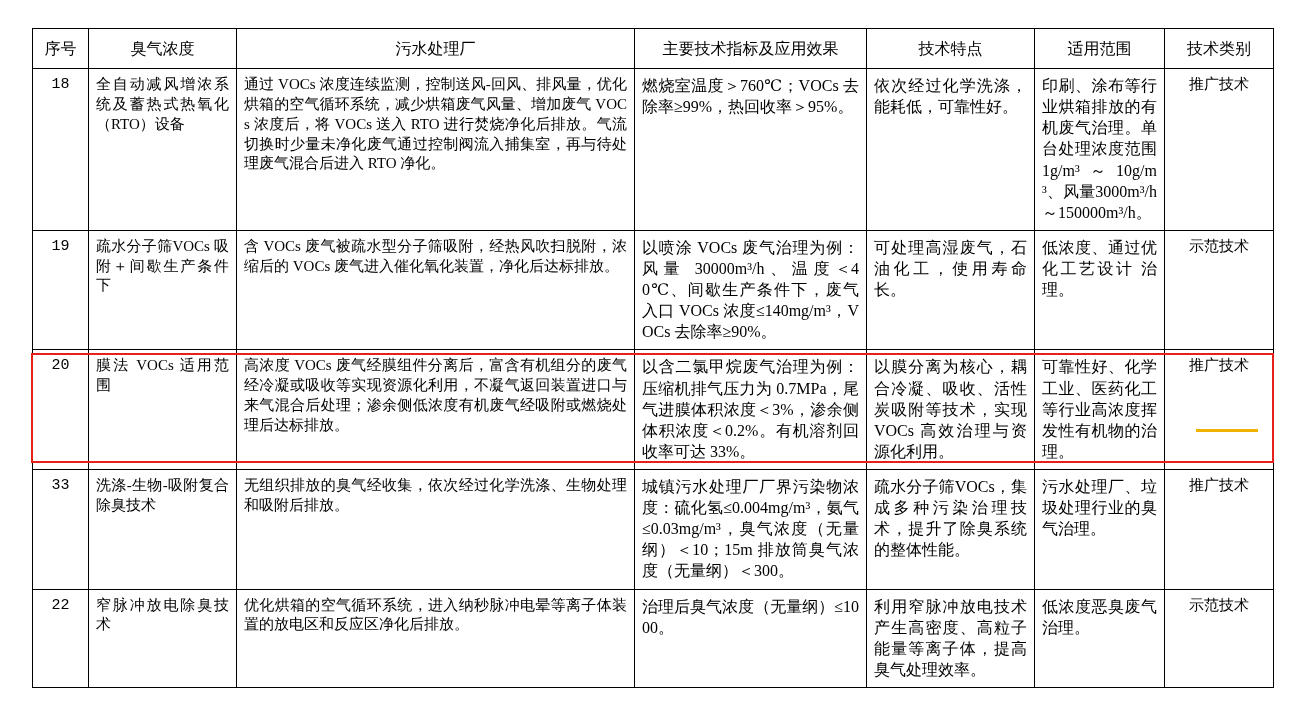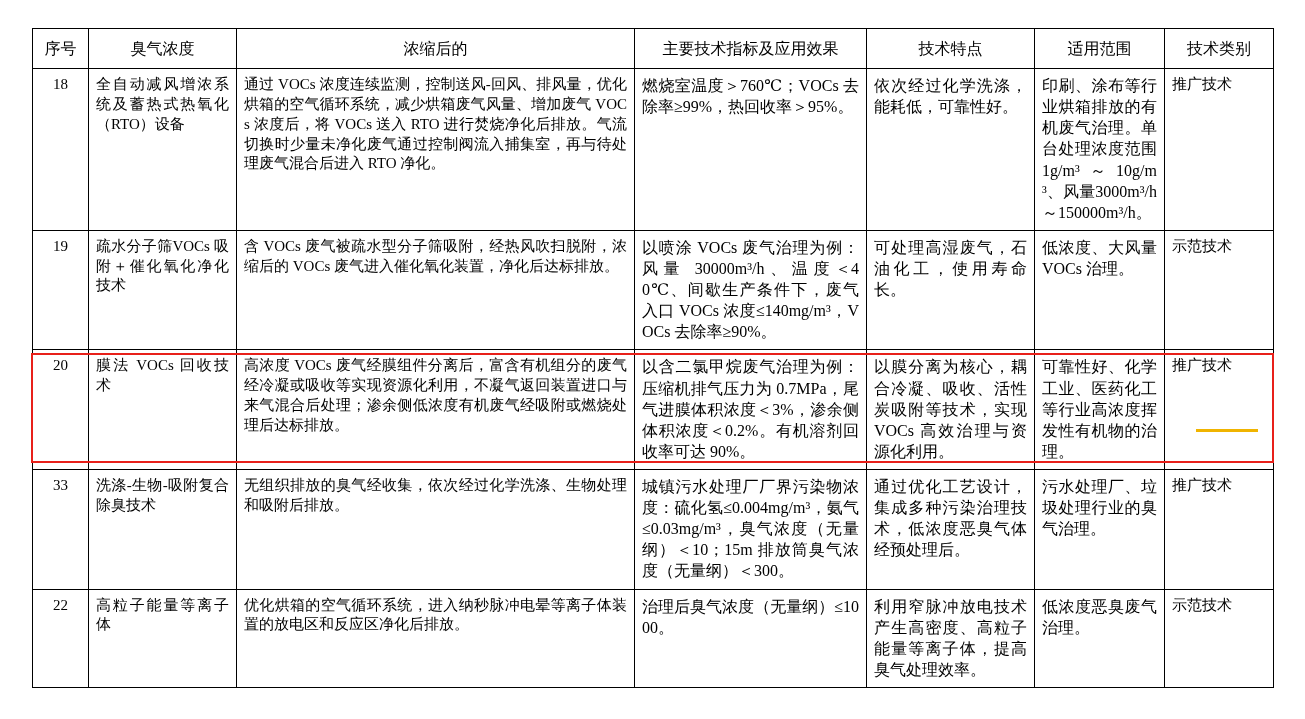--- a/index.html
+++ b/index.html
@@ -47,37 +47,39 @@
   col.c-name   { width: 148px; }
   col.c-route  { width: 398px; }
   col.c-index  { width: 232px; }
   col.c-feat   { width: 168px; }
   col.c-scope  { width: 130px; }
   col.c-type   { width: 109px; }
 
   td.col-no {
     text-align: center;
     vertical-align: middle;
+    font-family: Liberation Mono, monospace;
   }
   td.col-name {
     text-align: justify;
     text-align-last: left;
     vertical-align: middle;
   }
   td.col-route,
   td.col-index,
   td.col-feat,
   td.col-scope {
     text-align: justify;
     text-align-last: left;
   }
   td.col-index, td.col-feat, td.col-scope {
     font-size: 16px;
   }
   td.col-type {
+    text-align: center;
     vertical-align: middle;
     position: relative;
   }
   .cell-text {
     display: block;
     white-space: pre-wrap;
     word-break: break-all;
   }
   
   .highlight-box {
@@ -111,21 +113,21 @@
         <col class="c-route">
         <col class="c-index">
         <col class="c-feat">
         <col class="c-scope">
         <col class="c-type">
     </colgroup>
     <thead>
       <tr>
         <th>序号</th>
         <th>臭气浓度</th>
-        <th>浓缩后的</th>
+        <th>污水处理厂</th>
         <th>主要技术指标及应用效果</th>
         <th>技术特点</th>
         <th>适用范围</th>
         <th>技术类别</th>
       </tr>
     </thead>
     <tbody>
       <tr>
         <td class="col-no">18</td>
         <td class="col-name">
@@ -141,46 +143,46 @@
             <span class="cell-text">依次经过化学洗涤，能耗低，可靠性好。</span>
           </td>
         <td class="col-scope">
             <span class="cell-text">印刷、涂布等行业烘箱排放的有机废气治理。单台处理浓度范围 1g/m³～10g/m³、风量3000m³/h ～150000m³/h。</span>
           </td>
         <td class="col-type">推广技术</td>
       </tr>
       <tr>
         <td class="col-no">19</td>
         <td class="col-name">
-            <span class="cell-text">疏水分子筛VOCs 吸附＋催化氧化净化技术</span>
+            <span class="cell-text">疏水分子筛VOCs 吸附＋间歇生产条件下</span>
           </td>
         <td class="col-route">
             <span class="cell-text">含 VOCs 废气被疏水型分子筛吸附，经热风吹扫脱附，浓缩后的 VOCs 废气进入催化氧化装置，净化后达标排放。</span>
           </td>
         <td class="col-index">
             <span class="cell-text">以喷涂 VOCs 废气治理为例：风量 30000m³/h、温度＜40℃、间歇生产条件下，废气入口 VOCs 浓度≤140mg/m³，VOCs 去除率≥90%。</span>
           </td>
         <td class="col-feat">
             <span class="cell-text">可处理高湿废气，石油化工，使用寿命长。</span>
           </td>
         <td class="col-scope">
-            <span class="cell-text">低浓度、大风量VOCs 治理。</span>
+            <span class="cell-text">低浓度、通过优化工艺设计 治理。</span>
           </td>
         <td class="col-type">示范技术</td>
       </tr>
       <tr>
         <td class="col-no">20</td>
         <td class="col-name">
-            <span class="cell-text">膜法 VOCs 回收技术</span>
+            <span class="cell-text">膜法 VOCs 适用范围</span>
           </td>
         <td class="col-route">
             <span class="cell-text">高浓度 VOCs 废气经膜组件分离后，富含有机组分的废气经冷凝或吸收等实现资源化利用，不凝气返回装置进口与来气混合后处理；渗余侧低浓度有机废气经吸附或燃烧处理后达标排放。</span>
           </td>
         <td class="col-index">
-            <span class="cell-text">以含二氯甲烷废气治理为例：压缩机排气压力为 0.7MPa，尾气进膜体积浓度＜3%，渗余侧体积浓度＜0.2%。有机溶剂回收率可达 90%。</span>
+            <span class="cell-text">以含二氯甲烷废气治理为例：压缩机排气压力为 0.7MPa，尾气进膜体积浓度＜3%，渗余侧体积浓度＜0.2%。有机溶剂回收率可达 33%。</span>
           </td>
         <td class="col-feat">
             <span class="cell-text">以膜分离为核心，耦合冷凝、吸收、活性炭吸附等技术，实现 VOCs 高效治理与资源化利用。</span>
           </td>
         <td class="col-scope">
             <span class="cell-text">可靠性好、化学工业、医药化工等行业高浓度挥发性有机物的治理。</span>
           </td>
         <td class="col-type">推广技术</td>
       </tr>
       <tr>
@@ -188,31 +190,31 @@
         <td class="col-name">
             <span class="cell-text">洗涤-生物-吸附复合除臭技术</span>
           </td>
         <td class="col-route">
             <span class="cell-text">无组织排放的臭气经收集，依次经过化学洗涤、生物处理和吸附后排放。</span>
           </td>
         <td class="col-index">
             <span class="cell-text">城镇污水处理厂厂界污染物浓度：硫化氢≤0.004mg/m³，氨气≤0.03mg/m³，臭气浓度（无量纲）＜10；15m 排放筒臭气浓度（无量纲）＜300。</span>
           </td>
         <td class="col-feat">
-            <span class="cell-text">通过优化工艺设计，集成多种污染治理技术，低浓度恶臭气体经预处理后。</span>
+            <span class="cell-text">疏水分子筛VOCs，集成多种污染治理技术，提升了除臭系统的整体性能。</span>
           </td>
         <td class="col-scope">
             <span class="cell-text">污水处理厂、垃圾处理行业的臭气治理。</span>
           </td>
         <td class="col-type">推广技术</td>
       </tr>
       <tr>
         <td class="col-no">22</td>
         <td class="col-name">
-            <span class="cell-text">高粒子能量等离子体</span>
+            <span class="cell-text">窄脉冲放电除臭技术</span>
           </td>
         <td class="col-route">
             <span class="cell-text">优化烘箱的空气循环系统，进入纳秒脉冲电晕等离子体装置的放电区和反应区净化后排放。</span>
           </td>
         <td class="col-index">
             <span class="cell-text">治理后臭气浓度（无量纲）≤1000。</span>
           </td>
         <td class="col-feat">
             <span class="cell-text">利用窄脉冲放电技术产生高密度、高粒子能量等离子体，提高臭气处理效率。</span>
           </td>

